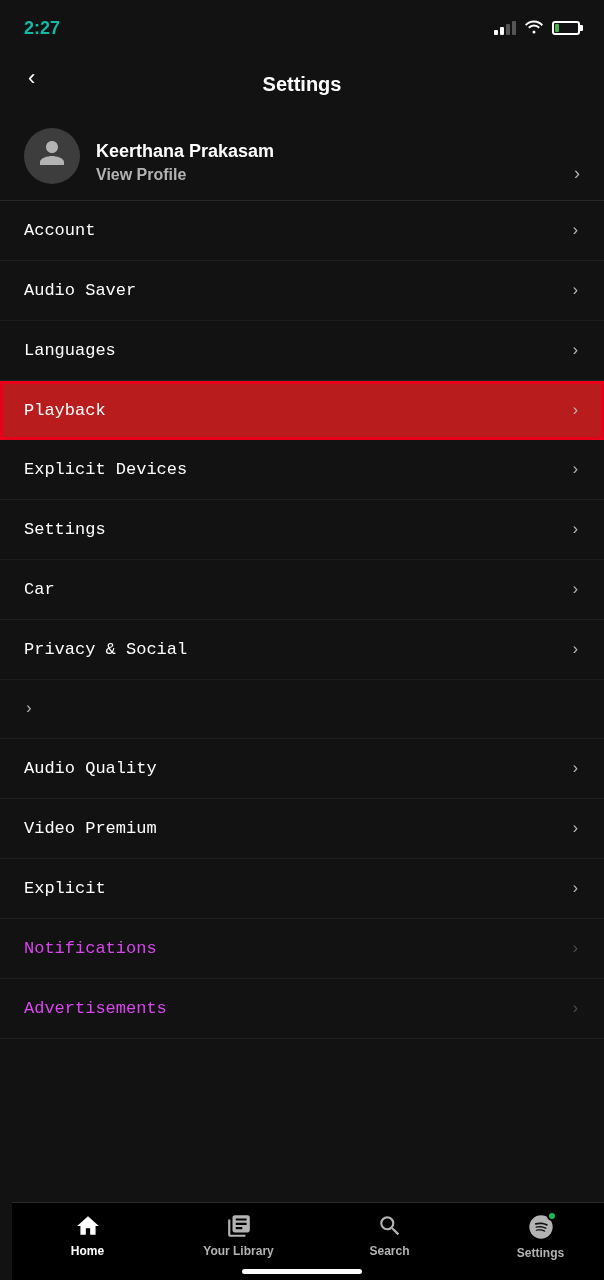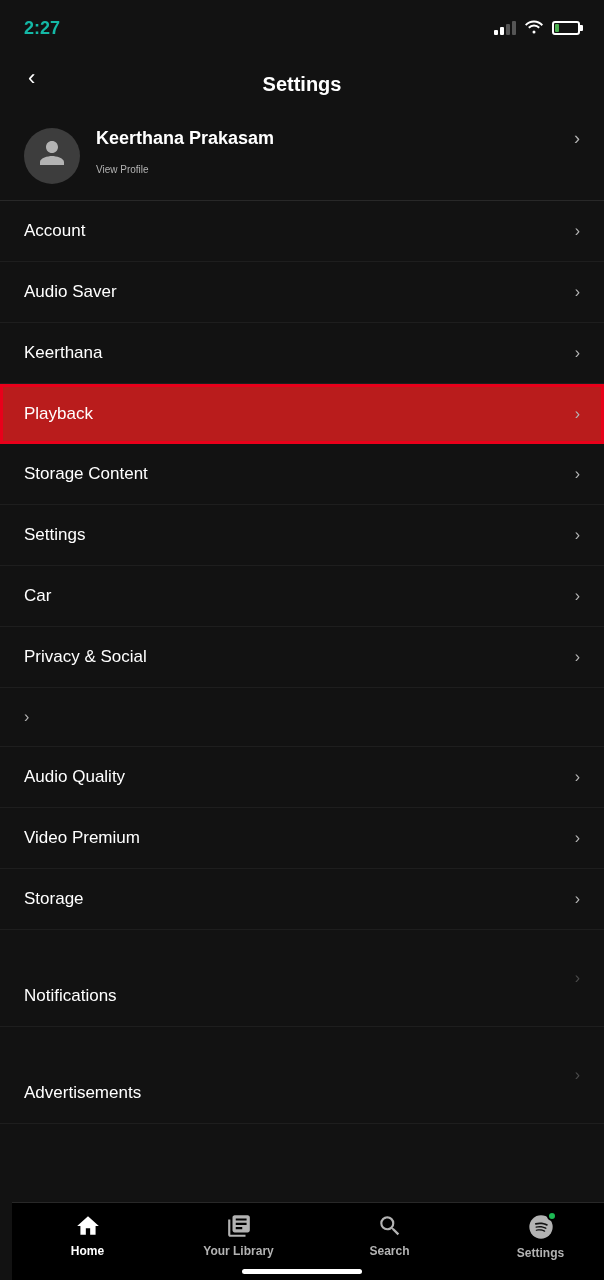--- a/index.html
+++ b/index.html
@@ -91,21 +91,21 @@
     .header-title {
       font-size: 20px;
       font-weight: 700;
       color: #ffffff;
       margin-top: 13px;
     }
 
     
     .profile-section {
       display: flex;
-      align-items: flex-start;
+      align-items: flex-end;
       padding: 16px 24px;
       cursor: pointer;
     }
     .avatar {
       width: 56px;
       height: 56px;
       border-radius: 50%;
       background-color: #3d3d3d;
       display: flex;
       align-items: center;
@@ -119,56 +119,57 @@
     .profile-info {
       flex: 1;
       margin-left: 16px;
     }
     .profile-name {
       font-size: 18px;
       font-weight: 600;
       color: #ffffff;
     }
     .profile-subtitle {
-      font-size: 10px;
+      font-size: 16px;
       color: #b3b3b3;
-      margin-top: 15px;
+      margin-top: 4px;
+      font-weight: bold;
     }
     .chevron {
       color: #b3b3b3;
       font-size: 18px;
     }
 
     
     .divider {
       height: 1px;
       background-color: #282828;
       margin: 0;
     }
 
     
     .settings-list {
       padding: 0;
+      font-family: Liberation Mono, monospace;
     }
     .settings-item {
       display: flex;
       align-items: center;
       justify-content: space-between;
       padding: 20px 24px;
       cursor: pointer;
       border-bottom: 1px solid #1e1e1e;
     }
     .settings-item-label {
       font-size: 17px;
       color: #ffffff;
       font-weight: 400;
     }
     .settings-item-label.muted {
-      color: #ffffff;
-      margin-top: 36px;
+      color: #d946ef;
     }
     .settings-item-chevron {
       color: #b3b3b3;
       font-size: 16px;
     }
     .settings-item-chevron.muted {
       color: #4a4a4a;
     }
 
     
@@ -309,31 +310,31 @@
       <span class="settings-item-label">Account</span>
       <span class="settings-item-chevron">›</span>
     </div>
 
     <div class="settings-item">
       <span class="settings-item-label">Audio Saver</span>
       <span class="settings-item-chevron">›</span>
     </div>
 
     <div class="settings-item">
-      <span class="settings-item-label">Keerthana</span>
+      <span class="settings-item-label">Languages</span>
       <span class="settings-item-chevron">›</span>
     </div>
 
     <div class="settings-item highlighted">
       <span class="settings-item-label">Playback</span>
       <span class="settings-item-chevron">›</span>
     </div>
 
     <div class="settings-item">
-      <span class="settings-item-label">Storage Content</span>
+      <span class="settings-item-label">Explicit Devices</span>
       <span class="settings-item-chevron">›</span>
     </div>
 
     <div class="settings-item">
       <span class="settings-item-label">Settings</span>
       <span class="settings-item-chevron">›</span>
     </div>
 
     <div class="settings-item">
       <span class="settings-item-label">Car</span>
@@ -353,21 +354,21 @@
       <span class="settings-item-label">Audio Quality</span>
       <span class="settings-item-chevron">›</span>
     </div>
 
     <div class="settings-item">
       <span class="settings-item-label">Video Premium</span>
       <span class="settings-item-chevron">›</span>
     </div>
 
     <div class="settings-item">
-      <span class="settings-item-label">Storage</span>
+      <span class="settings-item-label">Explicit</span>
       <span class="settings-item-chevron">›</span>
     </div>
 
     <div class="settings-item">
       <span class="settings-item-label muted">Notifications</span>
       <span class="settings-item-chevron muted">›</span>
     </div>
 
     <div class="settings-item">
       <span class="settings-item-label muted">Advertisements</span>

